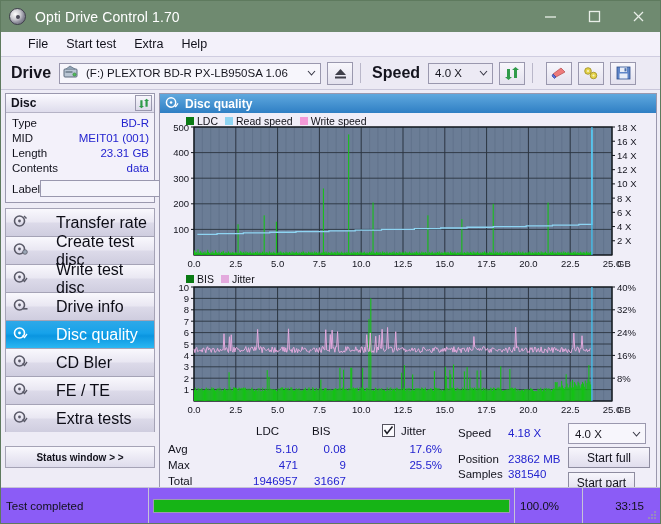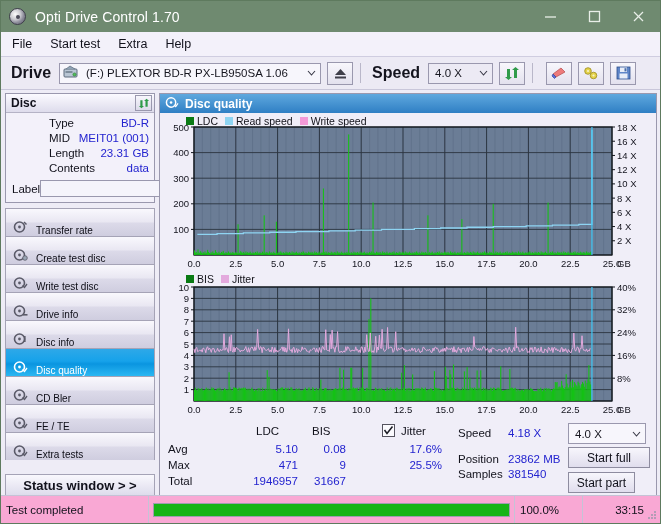--- a/index.html
+++ b/index.html
@@ -51,21 +51,21 @@
     display: flex; align-items: center; justify-content: center;
     color: #e8eee8; font-size: 13px;
   }
   .win-btn svg { display: block; }
 
   
   .menubar {
     height: 25px;
     background: #f3f1fa;
     display: flex; align-items: center;
-    padding-left: 2px;
+    padding-left: 18px;
     border-bottom: 1px solid #cfcde0;
     box-sizing: border-box;
   }
   .menu-item {
     font-size: 12.5px; color: #12121c;
     padding: 2px 9px;
   }
 
   
   .toolbar {
@@ -146,21 +146,21 @@
     border: 1px solid #9a98ae;
     background: linear-gradient(#f7f6fc, #dcdaea);
     display: flex; align-items: center; justify-content: center;
     box-sizing: border-box;
   }
   .disc-rows { padding: 3px 5px 4px 6px; }
   .drow {
     display: flex; align-items: center;
     font-size: 11.5px; line-height: 15px; height: 15px;
   }
-  .drow .k { color: #12121c; margin-left: 37px; }
+  .drow .k { color: #12121c; }
   .drow .v { margin-left: auto; color: #2323cf; }
   .label-row { display: flex; align-items: center; margin-top: 3px; }
   .label-row .k { font-size: 11.5px; color: #12121c; }
   .label-input {
     flex: 1; height: 17px;
     background: #f5f4fb;
     border: 1px solid #9a98ae;
     box-sizing: border-box;
   }
   .disc-btn {
@@ -182,38 +182,38 @@
     background: #f6f6e6; border: 1px solid #a9a65a;
   }
 
   
   .nav { margin-top: 5px; }
   .nav-btn {
     height: 28px;
     border: 1px solid #a5a3b6;
     border-bottom: none;
     background: linear-gradient(#f9f8fd 0%, #e9e7f2 48%, #dcdae9 52%, #cfcddf 100%);
-    display: flex; align-items: flex-end;
+    display: flex; align-items: center;
     padding-left: 7px;
     box-sizing: border-box;
-    font-size: 10px; color: #0d0d16;
+    font-size: 16px; color: #0d0d16; gap: 20px;
   }
   .nav-btn:last-of-type { border-bottom: 1px solid #a5a3b6; }
   .nav-btn.active {
     background: linear-gradient(#2ea8e8 0%, #16a2ea 45%, #0a95e0 55%, #2bb7f2 100%);
     color: #ffffff;
   }
   .nav-btn .nicon { width: 17px; flex: none; margin-right: 6px; }
   .nav-gap { height: 9px; }
   .status-btn {
     height: 22px; margin-top: 5px;
     border: 1px solid #a5a3b6;
     background: linear-gradient(#f9f8fd, #dedcec);
     display: flex; align-items: center; justify-content: center;
-    font-size: 13px; font-weight: bold; color: #11111b;
+    font-size: 10px; font-weight: bold; color: #11111b;
     box-sizing: border-box;
   }
 
   
   .panel {
     border: 1px solid #9a98ae;
     background: #f0eef8;
     height: 100%;
     box-sizing: border-box;
     display: flex; flex-direction: column;
@@ -263,22 +263,22 @@
     border: 1px solid #8e8ca0;
     background: linear-gradient(#f7f6fc, #e0dded);
     display: flex; align-items: center; justify-content: center;
     font-size: 12px; color: #11111b;
     box-sizing: border-box;
   }
 
   
   .statusbar {
     position: absolute; left: 0; bottom: 0;
-    width: 100%; height: 28px;
-    background: #f9a8d4;
+    width: 100%; height: 36px;
+    background: #8b5cf6;
     border-top: 1px solid #c5c3d6;
     display: flex; align-items: center;
     box-sizing: border-box;
     text-align: center;
   }
   .sb-cell {
     height: 100%;
     display: flex; align-items: center;
     border-right: 1px solid #c5c3d6;
     font-size: 11.5px; color: #11111b;
@@ -474,30 +474,20 @@
         </div>
         <div class="nav-btn">
           <span class="nicon">
             <svg width="15" height="14" viewBox="0 0 15 14">
                 <circle cx="6.5" cy="7" r="5" fill="none" stroke="#5a5a68" stroke-width="1.6"></circle>
                 <circle cx="6.5" cy="7" r="1.4" fill="#5a5a68"></circle>
                 <rect x="10" y="10" width="4.5" height="1.6" fill="#5a5a68"></rect>
               </svg>
           </span>
           <span>Drive info</span>
-        </div>
-        <div class="nav-btn">
-          <span class="nicon">
-            <svg width="15" height="14" viewBox="0 0 15 14">
-                <circle cx="6.5" cy="7" r="5" fill="none" stroke="#5a5a68" stroke-width="1.6"></circle>
-                <circle cx="6.5" cy="7" r="1.4" fill="#5a5a68"></circle>
-                <rect x="11" y="4" width="1.6" height="6" fill="#5a5a68"></rect>
-              </svg>
-          </span>
-          <span>Disc info</span>
         </div>
         <div class="nav-btn active">
           <span class="nicon">
             <svg width="15" height="14" viewBox="0 0 15 14">
                 <circle cx="6.5" cy="7" r="5" fill="none" stroke="#ffffff" stroke-width="1.6"></circle>
                 <circle cx="6.5" cy="7" r="1.4" fill="#ffffff"></circle>
                 <path d="M9.5 9.5 L11.5 11.5 L14 8" fill="none" stroke="#ffffff" stroke-width="1.3"></path>
               </svg>
           </span>
           <span>Disc quality</span>
@@ -1705,21 +1695,21 @@
           <span class="st v" style="left:96px; top:24px; width:42px; text-align:right;">5.10</span>
           <span class="st v" style="left:144px; top:24px; width:42px; text-align:right;">0.08</span>
           <span class="st v" style="left:238px; top:24px; width:44px; text-align:right;">17.6%</span>
 
           <span class="st k" style="left:8px; top:40px;">Max</span>
           <span class="st v" style="left:96px; top:40px; width:42px; text-align:right;">471</span>
           <span class="st v" style="left:144px; top:40px; width:42px; text-align:right;">9</span>
           <span class="st v" style="left:238px; top:40px; width:44px; text-align:right;">25.5%</span>
 
           <span class="st k" style="left:8px; top:56px;">Total</span>
-          <span class="st v" style="left:76px; top:56px; width:62px; text-align:right;">1946957</span>
+          <span class="st v" style="left:93px; top:56px; width:62px; text-align:left;">1946957</span>
           <span class="st v" style="left:140px; top:56px; width:46px; text-align:right;">31667</span>
 
           <span class="st k" style="left:298px; top:8px;">Speed</span>
           <span class="st v" style="left:348px; top:8px;">4.18 X</span>
           <span class="st k" style="left:298px; top:34px;text-align:center;">Position</span>
           <span class="st v" style="left:348px; top:34px;">23862 MB</span>
           <span class="st k" style="left:298px; top:49px;">Samples</span>
           <span class="st v" style="left:348px; top:49px;">381540</span>
 
           <span class="combo" style="position:absolute; left:408px; top:4px; width:78px;">

